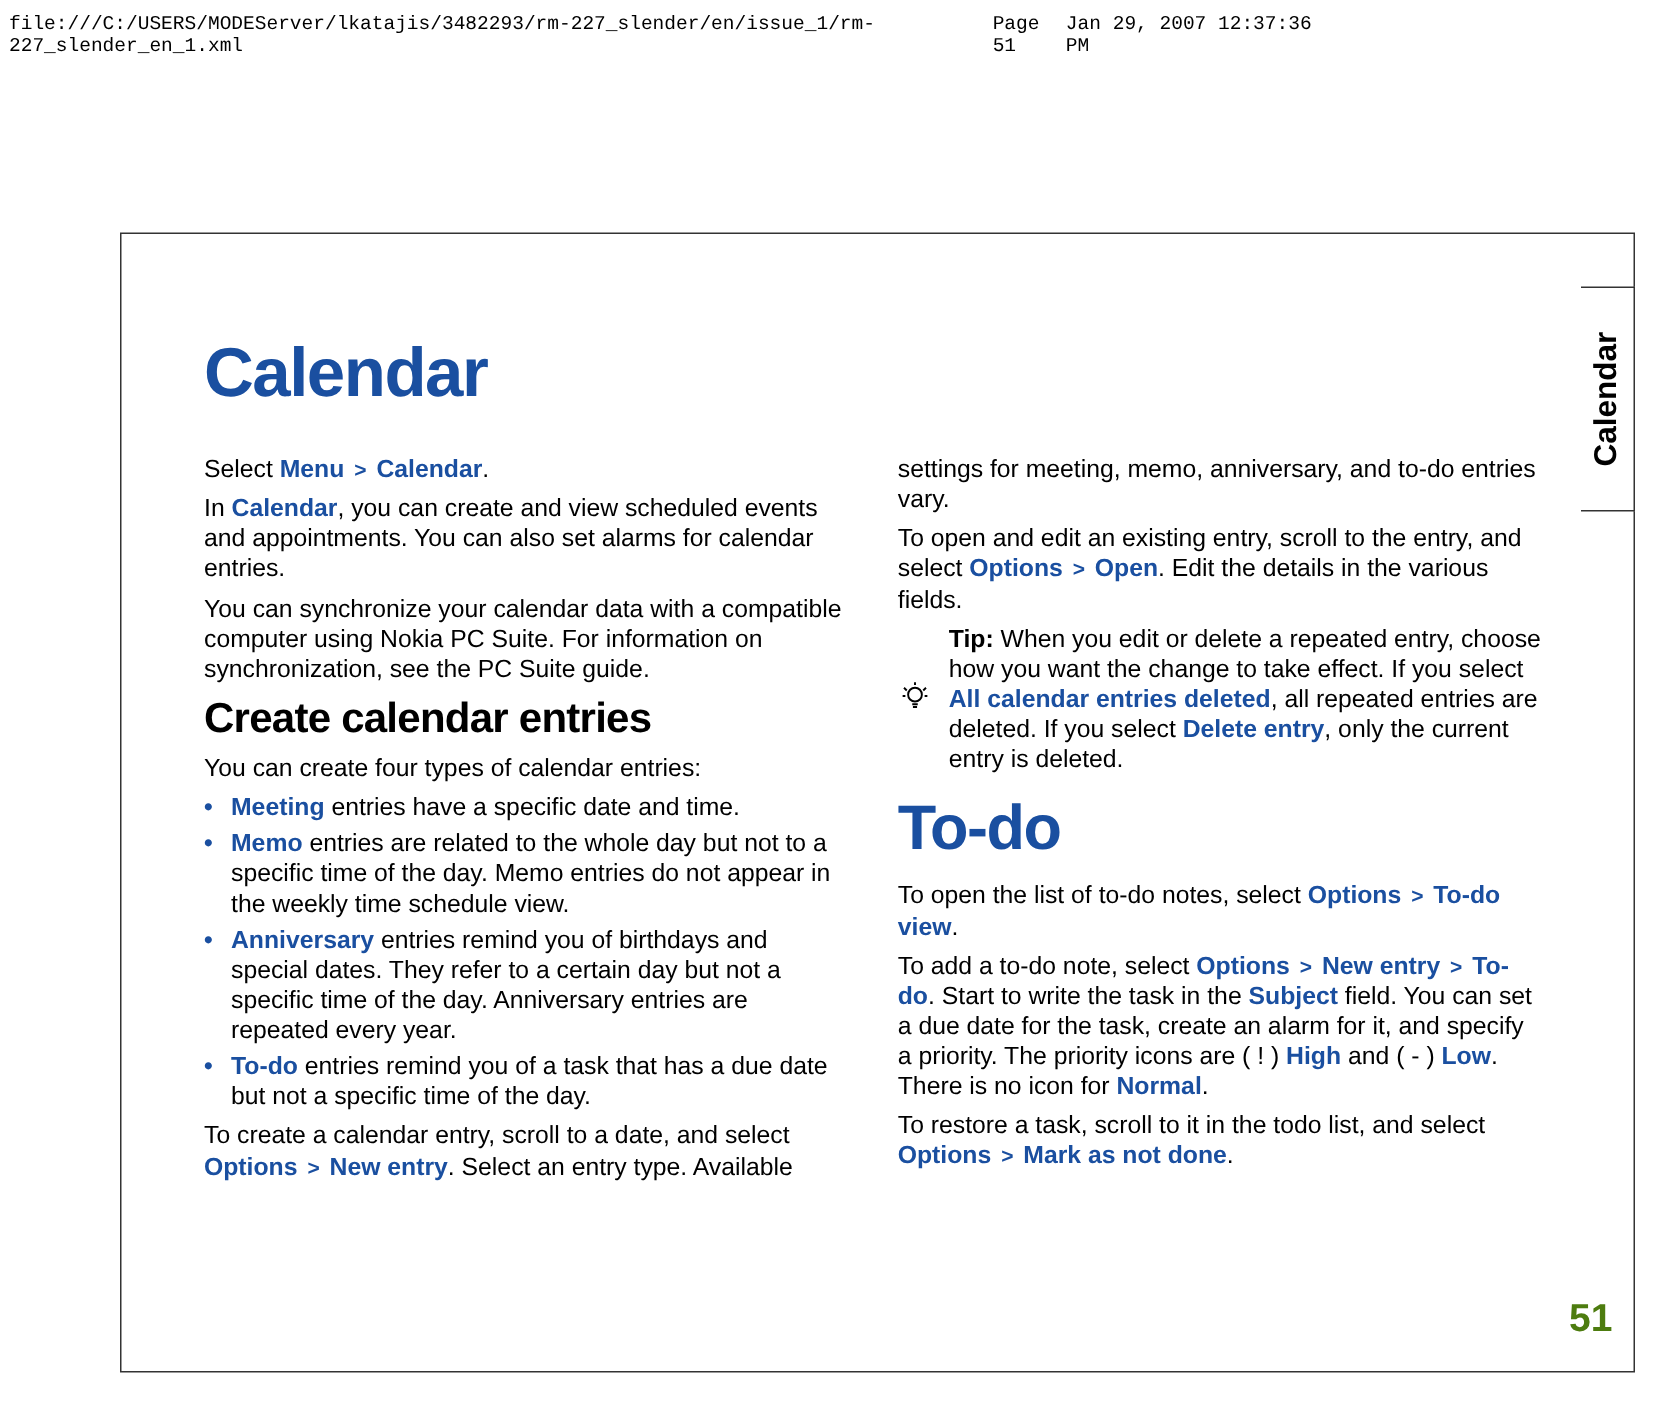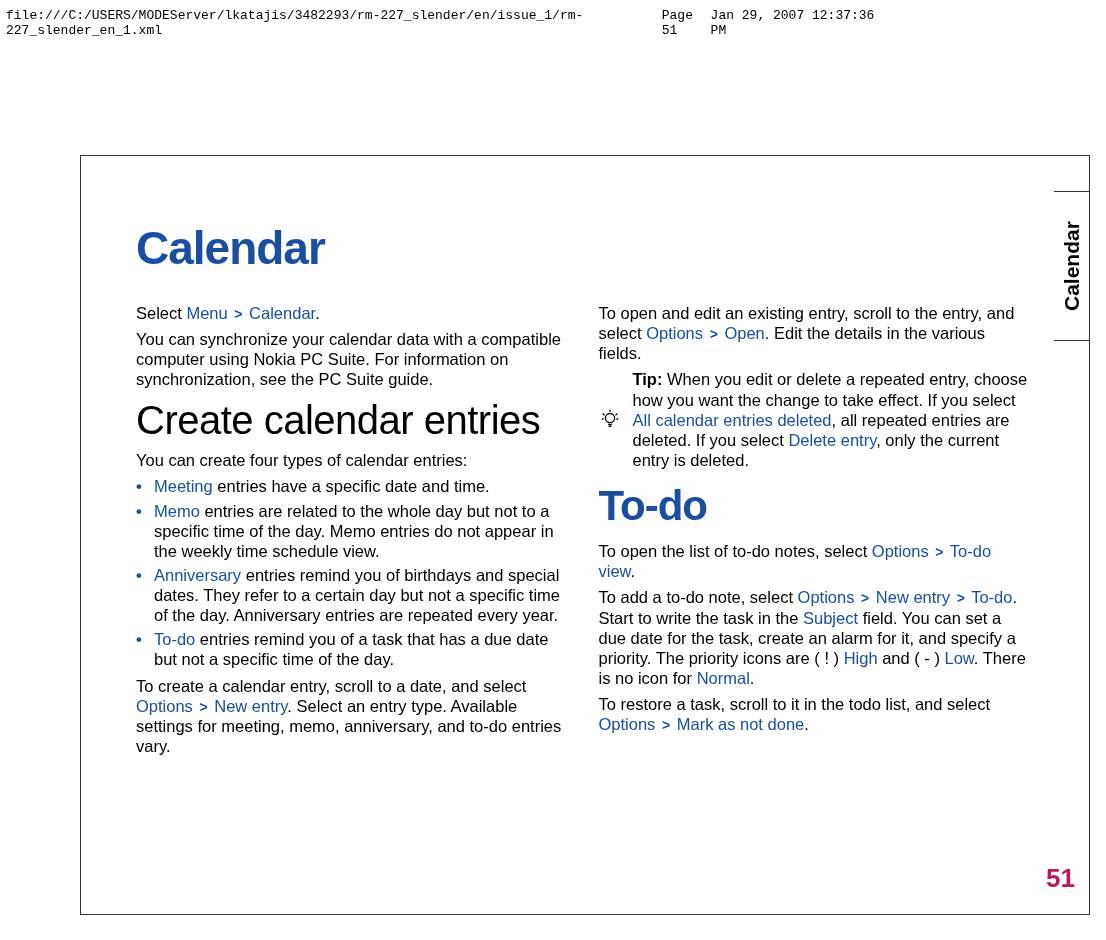--- a/index.html
+++ b/index.html
@@ -28,21 +28,21 @@
     justify-content: center;
     font-size: 21px;
     font-weight: bold;
   }
   .page-num {
     position: absolute;
     right: 14px;
     bottom: 20px;
     font-size: 26px;
     font-weight: bold;
-    color: #be185d;
+    color: #4d7c0f;
   }
   .header-row {
     position: absolute;
     top: 8px; left: 0; width: 884px;
     display: flex;
     justify-content: space-between;
     font-family: "Courier New", monospace;
     font-size: 13px;
     padding: 0 6px;
   }
@@ -60,25 +60,25 @@
     letter-spacing: -1px;
   }
   .columns {
     column-count: 2;
     column-gap: 32px;
     width: 893px;
     font-size: 16.5px;
     line-height: 1.22;
   }
   .columns p { margin-bottom: 6px; }
-  .blue { color: #1a4fa0; font-weight: normal; }
+  .blue { color: #1a4fa0; font-weight: bold; }
   .gt { color: #1a4fa0; font-weight: bold; padding: 0 2px; font-size: 14px; }
   h2.sec {
-    font-size: 40px;
-    font-weight: normal;
+    font-size: 28px;
+    font-weight: bold;
     margin-bottom: 6px;
     letter-spacing: -0.5px;
   }
   h2.big {
     font-size: 42px;
     font-weight: bold;
     color: #1a4fa0;
     margin-top: 10px;
     margin-bottom: 10px;
     letter-spacing: -1px;
@@ -110,20 +110,23 @@
     <h1 class="main-title">Calendar</h1>
 
     <div class="columns">
 
       <p>
         <span>Select </span><span class="blue">Menu</span>
         <span class="gt">&gt;</span>
         <span class="blue">Calendar</span><span>.</span>
       </p>
 
+      <p>
+        <span>In </span><span class="blue">Calendar</span><span>, you can create and view scheduled events and appointments. You can also set alarms for calendar entries.</span>
+      </p>
 
       <p>You can synchronize your calendar data with a compatible computer using Nokia PC Suite. For information on synchronization, see the PC Suite guide.</p>
 
       <h2 class="sec">Create calendar entries</h2>
       <p>You can create four types of calendar entries:</p>
 
       <div class="bullets">
         <div class="item">
           <div class="dot">•</div>
           <div class="txt"><span class="blue">Meeting</span><span> entries have a specific date and time.</span></div>

